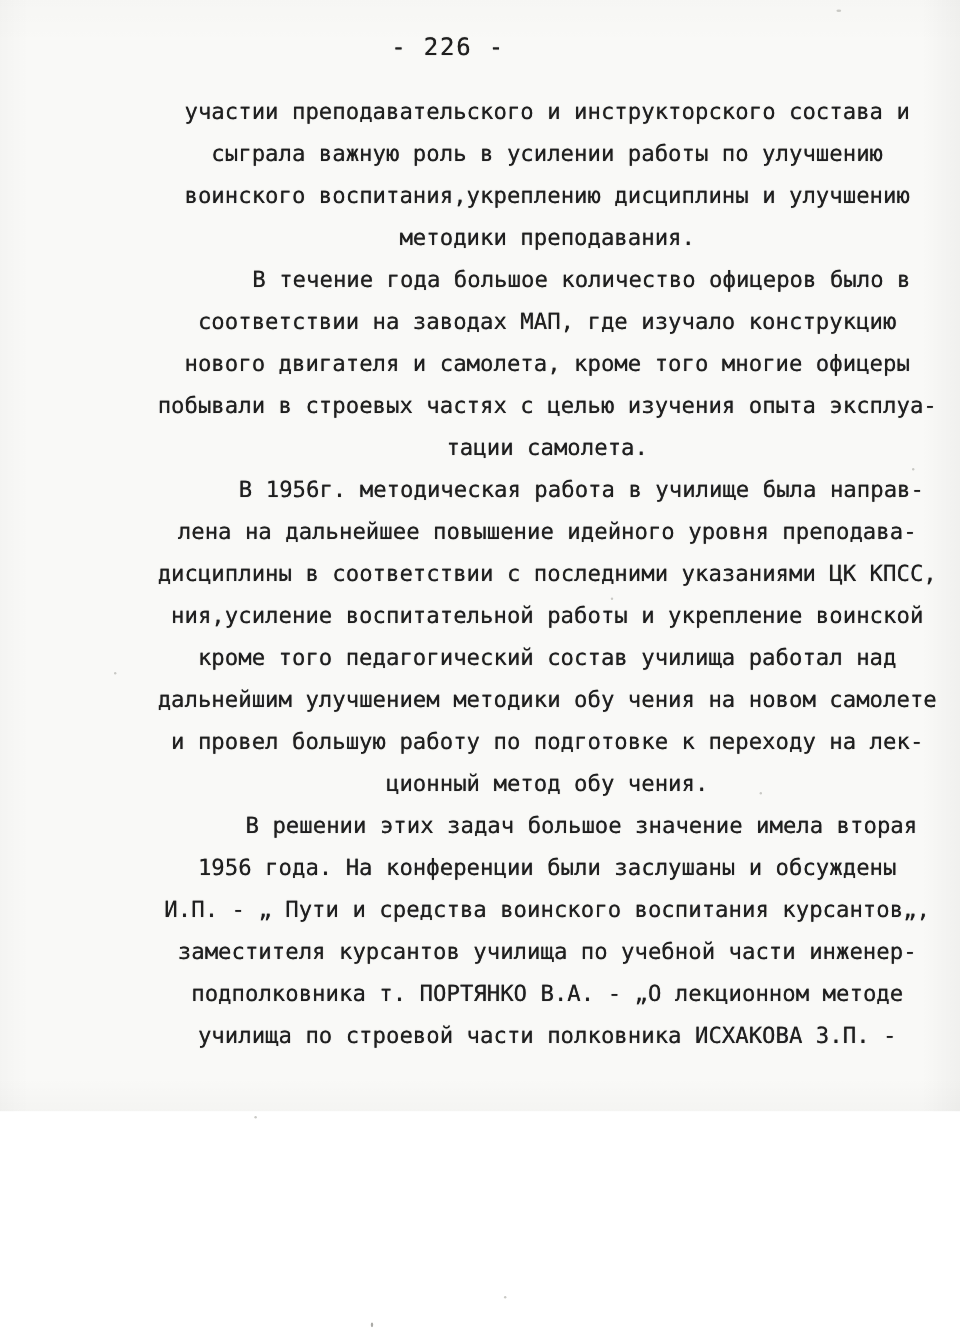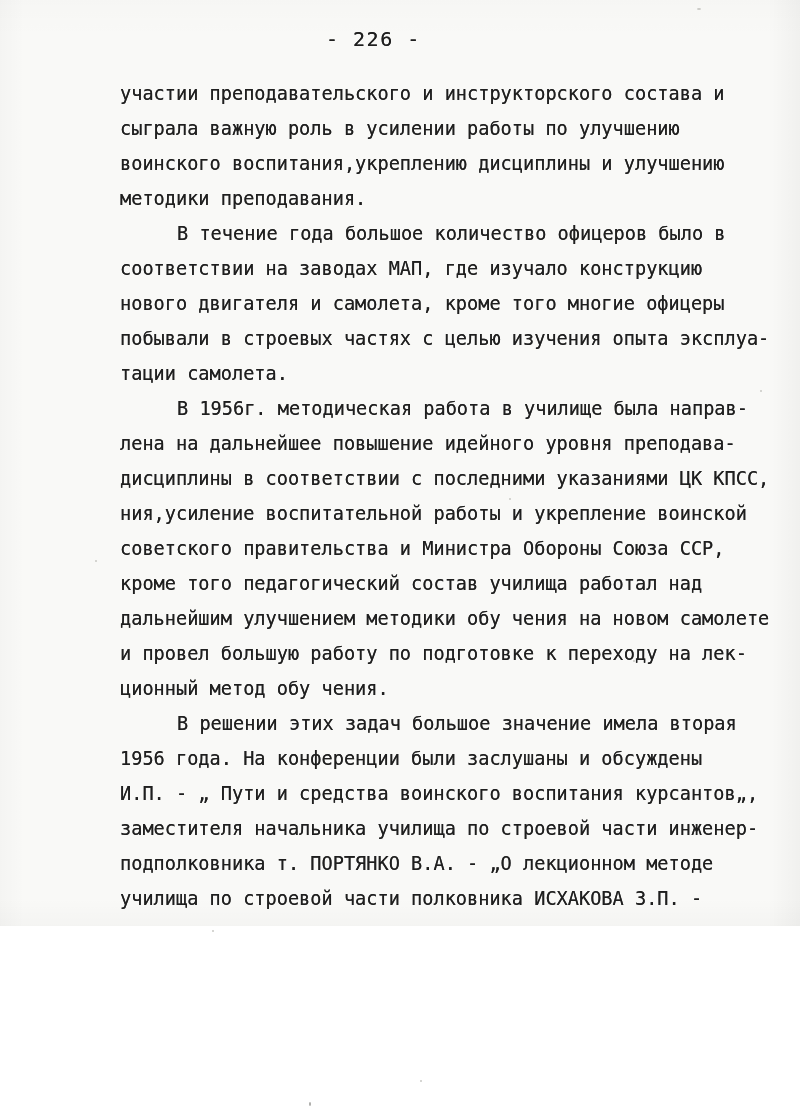--- a/index.html
+++ b/index.html
@@ -30,20 +30,21 @@
     white-space: pre;
   }
   .text-block {
     position: absolute;
     top: 76px;
     left: 120px;
     width: 672px;
     font-size: 18.6px;
     line-height: 35px;
     text-shadow: 0 0 0.6px rgba(25,25,25,0.8);
+    text-align: center;
   }
   .text-line {
     white-space: pre;
     height: 35px;
   }
   .paragraph.indent .text-line:first-child {
     padding-left: 57px;
   }
   .scan-speck {
     position: absolute;
@@ -69,31 +70,30 @@
         <div class="text-line">соответствии на заводах МАП, где изучало конструкцию</div>
         <div class="text-line">нового двигателя и самолета, кроме того многие офицеры</div>
         <div class="text-line">побывали в строевых частях с целью изучения опыта эксплуа-</div>
         <div class="text-line">тации самолета.</div>
       </div>
       <div class="paragraph indent">
         <div class="text-line">В 1956г. методическая работа в училище была направ-</div>
         <div class="text-line">лена на дальнейшее повышение идейного уровня преподава-</div>
         <div class="text-line">дисциплины в соответствии с последними указаниями ЦК КПСС,</div>
         <div class="text-line">ния,усиление воспитательной работы и укрепление воинской</div>
-        <div class="text-line">советского правительства и Министра Обороны Союза ССР,</div>
         <div class="text-line">кроме того педагогический состав училища работал над</div>
         <div class="text-line">дальнейшим улучшением методики обу чения на новом самолете</div>
         <div class="text-line">и провел большую работу по подготовке к переходу на лек-</div>
         <div class="text-line">ционный метод обу чения.</div>
       </div>
       <div class="paragraph indent">
         <div class="text-line">В решении этих задач большое значение имела вторая</div>
         <div class="text-line">1956 года. На конференции были заслушаны и обсуждены</div>
         <div class="text-line">И.П. - „ Пути и средства воинского воспитания курсантов„,</div>
-        <div class="text-line">заместителя начальника училища по строевой части инженер-</div>
+        <div class="text-line">заместителя курсантов училища по учебной части инженер-</div>
         <div class="text-line">подполковника т. ПОРТЯНКО В.А. - „О лекционном методе</div>
         <div class="text-line">училища по строевой части полковника ИСХАКОВА З.П. -</div>
       </div>
     </div>
 
   <div class="scan-speck" style="left:697px; top:8px; width:4px; height:2px;"></div>
   <div class="scan-speck" style="left:309px; top:1102px; width:2px; height:4px; background:#aaaaa6;"></div>
   <div class="scan-speck" style="left:509px; top:498px; width:2px; height:2px;"></div>
   <div class="scan-speck" style="left:633px; top:660px; width:2px; height:2px;"></div>
   <div class="scan-speck" style="left:212px; top:930px; width:2px; height:2px;"></div>

